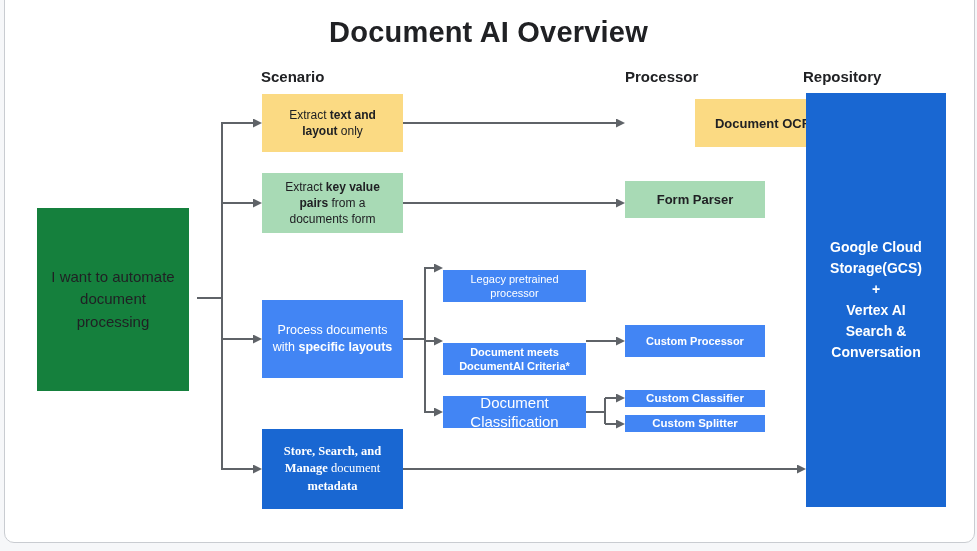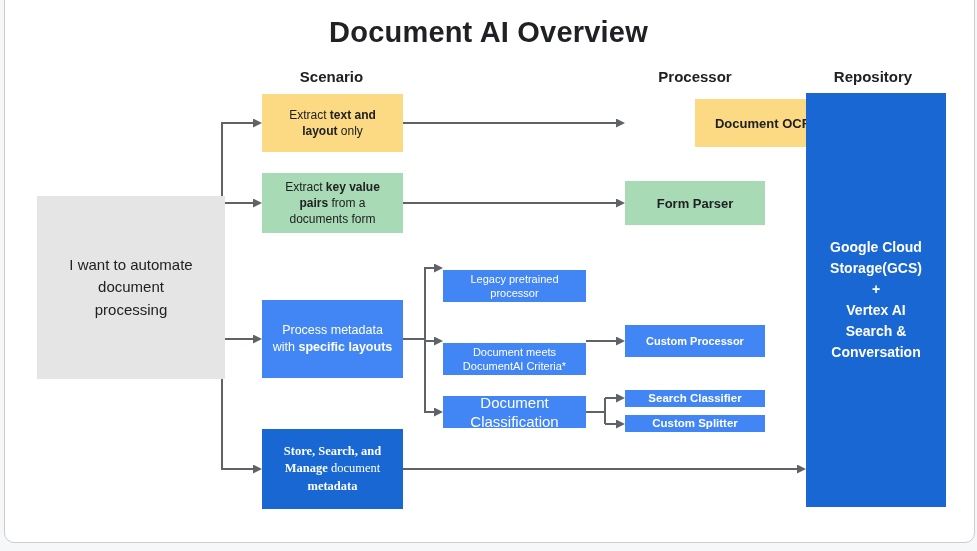--- a/index.html
+++ b/index.html
@@ -11,21 +11,21 @@
   }
   .frame{
     position:absolute;left:4px;top:-14px;width:969px;height:555px;
     background:#ffffff;border:1.5px solid #c9ccd1;border-radius:10px;
   }
   .title{
     position:absolute;left:0;top:16px;width:977px;text-align:center;
     font-size:29px;font-weight:600;color:#202124;letter-spacing:.2px;
   }
   .col-hdr{
-    position:absolute;top:68px;text-align:center;
+    position:absolute;top:68px;text-align:left;
     font-size:15px;font-weight:700;color:#202124;
   }
   .node{
     position:absolute;display:flex;align-items:center;justify-content:center;
     text-align:center;box-sizing:border-box;
   }
   .node-text{white-space:pre-line;}
   .node-text b{font-weight:700;}
   .ink{color:#202124;}
   .white{color:#ffffff;}
@@ -73,70 +73,70 @@
     <path d="M425,412 H434" marker-end="url(#arrow)"></path>
     <path d="M586,341 H616" marker-end="url(#arrow)"></path>
     <path d="M586,412 H606"></path>
     <path d="M605,398 V424"></path>
     <path d="M605,398 H616" marker-end="url(#arrow)"></path>
     <path d="M605,424 H616" marker-end="url(#arrow)"></path>
     <path d="M403,469 H797" marker-end="url(#arrow)"></path>
   </g>
 </svg>
 
-<div class="node fs15 ink" style="left: 37px; top: 196px; width: 188px; height: 183px; background-color: #e5e5e5;">
+<div class="node fs15 ink" style="left: 37px; top: 208px; width: 152px; height: 183px; background-color: #15803d;">
   <span class="node-text"><span>I want to automate
 document
 processing</span></span>
 </div>
 
 <div class="node fs12 ink" style="left: 262px; top: 94px; width: 141px; height: 58px; background-color: rgb(251, 218, 131);">
   <span class="node-text"><span>Extract </span><b>text and
 layout</b><span> only</span></span>
 </div>
 
 <div class="node fs13b ink" style="left: 647px; top: 99px; width: 136px; height: 48px; background-color: rgb(251, 218, 131); margin-left: 48px;">
   <span class="node-text"><b>Document OCR</b></span>
 </div>
 
 <div class="node fs12 ink" style="left: 262px; top: 173px; width: 141px; height: 60px; background-color: rgb(168, 218, 181);">
   <span class="node-text"><span>Extract </span><b>key value
 pairs</b><span> from a
 documents form</span></span>
 </div>
 
-<div class="node fs13b ink" style="left: 625px; top: 181px; width: 140px; height: 44px; background-color: rgb(168, 218, 181);">
+<div class="node fs13b ink" style="left: 625px; top: 181px; width: 140px; height: 37px; background-color: rgb(168, 218, 181);">
   <span class="node-text"><b>Form Parser</b></span>
 </div>
 
 <div class="node fs125 white" style="left: 262px; top: 300px; width: 141px; height: 78px; background-color: rgb(66, 133, 244);">
-  <span class="node-text"><span>Process metadata
+  <span class="node-text"><span>Process documents
 with </span><b>specific layouts</b></span>
 </div>
 
 <div class="node fs11 white" style="left: 443px; top: 252px; width: 143px; height: 32px; background-color: rgb(66, 133, 244);">
   <span class="node-text"><span>Legacy pretrained
 processor</span></span>
 </div>
 
-<div class="node fs11 white" style="left: 443px; top: 325px; width: 143px; height: 32px; background-color: rgb(66, 133, 244);">
+<div class="node fs11 white" style="left: 443px; top: 325px; width: 143px; height: 32px; background-color: rgb(66, 133, 244); font-weight: bold;">
   <span class="node-text"><span>Document meets
 DocumentAI Criteria*</span></span>
 </div>
 
 <div class="node fs125b white" style="left: 625px; top: 325px; width: 140px; height: 32px; background-color: rgb(66, 133, 244);">
   <span class="node-text"><b>Custom Processor</b></span>
 </div>
 
 <div class="node fs115 white" style="left: 443px; top: 396px; width: 143px; height: 32px; background-color: rgb(66, 133, 244);">
   <span class="node-text"><span>Document Classification</span></span>
 </div>
 
 <div class="node fs115b white" style="left: 625px; top: 390px; width: 140px; height: 17px; background-color: rgb(66, 133, 244);">
-  <span class="node-text"><b>Search Classifier</b></span>
+  <span class="node-text"><b>Custom Classifier</b></span>
 </div>
 
 <div class="node fs115b white" style="left: 625px; top: 415px; width: 140px; height: 17px; background-color: rgb(66, 133, 244); align-items: center;">
   <span class="node-text"><b>Custom Splitter</b></span>
 </div>
 
 <div class="node fs125 white" style="left: 262px; top: 429px; width: 141px; height: 80px; background-color: rgb(25, 103, 210); font-family: Liberation Serif, serif;">
   <span class="node-text"><b>Store, Search, and
 Manage</b><span> document
 </span><b>metadata</b></span>

